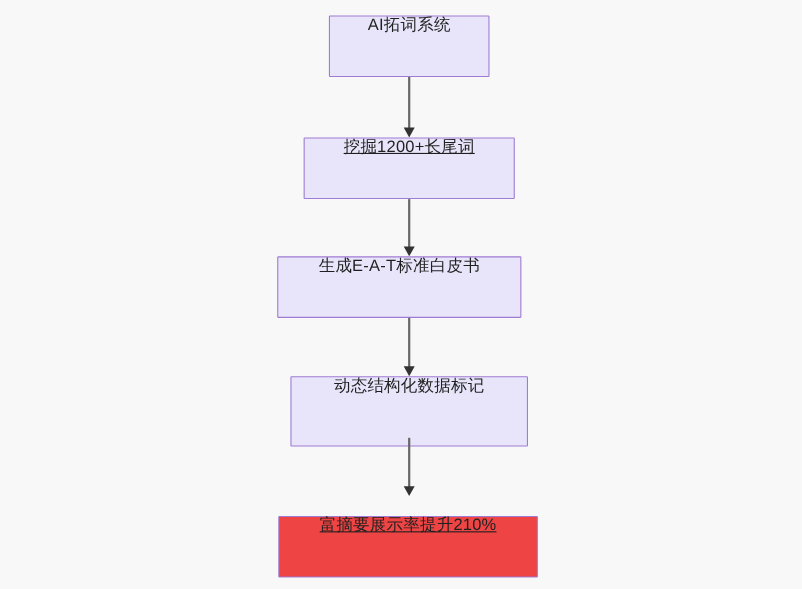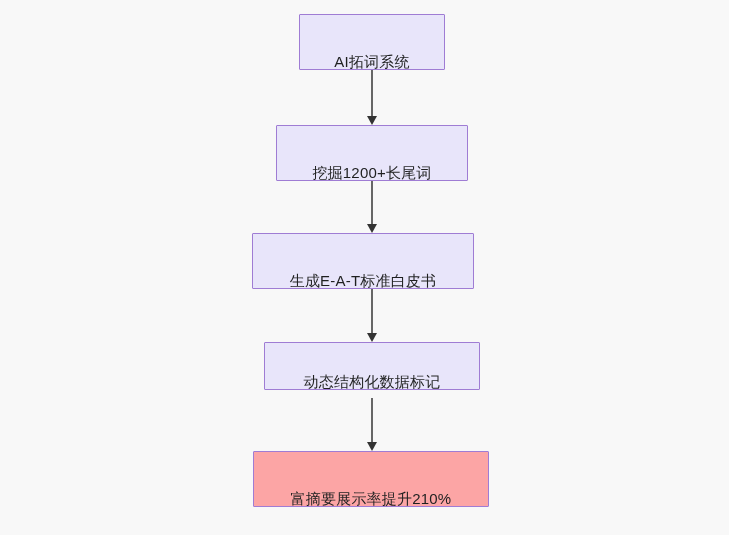--- a/index.html
+++ b/index.html
@@ -18,21 +18,21 @@
     width: 729px;
     height: 535px;
   }
   .node {
     position: absolute;
     box-sizing: border-box;
     background: #e8e5fa;
     border: 1.5px solid #9f7cd4;
     border-radius: 1px;
     display: flex;
-    align-items: flex-end;
+    align-items: flex-start;
     justify-content: center;
     color: #1f2020;
     font-size: 15px;
     letter-spacing: 0.2px;
     line-height: 1;
     white-space: nowrap;
     user-select: none;
   }
   .node-label {
     display: block;
@@ -67,44 +67,44 @@
 
   <div class="node" style="left: 299px; top: 14px; width: 146px; height: 56px; background: rgb(232, 229, 250); border-color: rgb(159, 124, 212); color: rgb(31, 32, 32);">
     <span class="node-label">AI拓词系统</span>
   </div>
 
   <div class="edge" style="left: 372px; top: 70px;">
     <div class="edge-line" style="height: 47px; background: rgb(102, 102, 102);"></div>
     <div class="edge-arrowhead" style="top: 46px;"></div>
   </div>
 
-  <div class="node" style="left: 276px; top: 125px; width: 192px; height: 56px; background: rgb(232, 229, 250); border-color: rgb(159, 124, 212); color: rgb(31, 32, 32);">
+  <div class="node" style="left: 276px; top: 125px; width: 192px; height: 56px; background: rgb(232, 229, 250); border-color: rgb(159, 124, 212); color: rgb(31, 32, 32); text-decoration: underline;">
     <span class="node-label">挖掘1200+长尾词</span>
   </div>
 
   <div class="edge" style="left: 372px; top: 181px;">
     <div class="edge-line" style="height: 44px; background: rgb(102, 102, 102);"></div>
     <div class="edge-arrowhead" style="top: 43px;"></div>
   </div>
 
   <div class="node" style="left: 252px; top: 233px; width: 222px; height: 56px; background: rgb(232, 229, 250); border-color: rgb(159, 124, 212); color: rgb(31, 32, 32);">
     <span class="node-label">生成E-A-T标准白皮书</span>
   </div>
 
   <div class="edge" style="left: 372px; top: 289px;">
     <div class="edge-line" style="height: 45px; background: rgb(102, 102, 102);"></div>
     <div class="edge-arrowhead" style="top: 44px;"></div>
   </div>
 
-  <div class="node" style="left: 264px; top: 342px; width: 216px; height: 48px; background: rgb(232, 229, 250); border-color: rgb(159, 124, 212); color: rgb(31, 32, 32);">
+  <div class="node" style="left: 264px; top: 342px; width: 216px; height: 64px; background: rgb(232, 229, 250); border-color: rgb(159, 124, 212); color: rgb(31, 32, 32);">
     <span class="node-label">动态结构化数据标记</span>
   </div>
 
   <div class="edge" style="left: 372px; top: 398px;">
     <div class="edge-line" style="height: 45px; background: rgb(102, 102, 102);"></div>
     <div class="edge-arrowhead" style="top: 44px;"></div>
   </div>
 
-  <div class="node" style="left: 253px; top: 451px; width: 236px; height: 56px; background: #fca5a5; border-color: rgb(159, 124, 212); color: rgb(31, 32, 32);">
+  <div class="node" style="left: 253px; top: 469px; width: 236px; height: 56px; background: #ef4444; border-color: rgb(159, 124, 212); color: rgb(31, 32, 32); text-decoration: underline;">
     <span class="node-label">富摘要展示率提升210%</span>
   </div>
 
 </div>
 
 </body></html>

